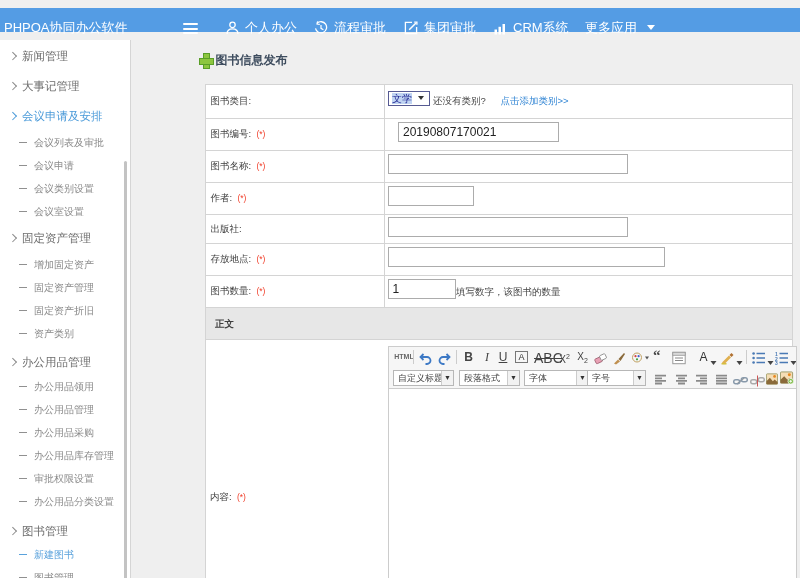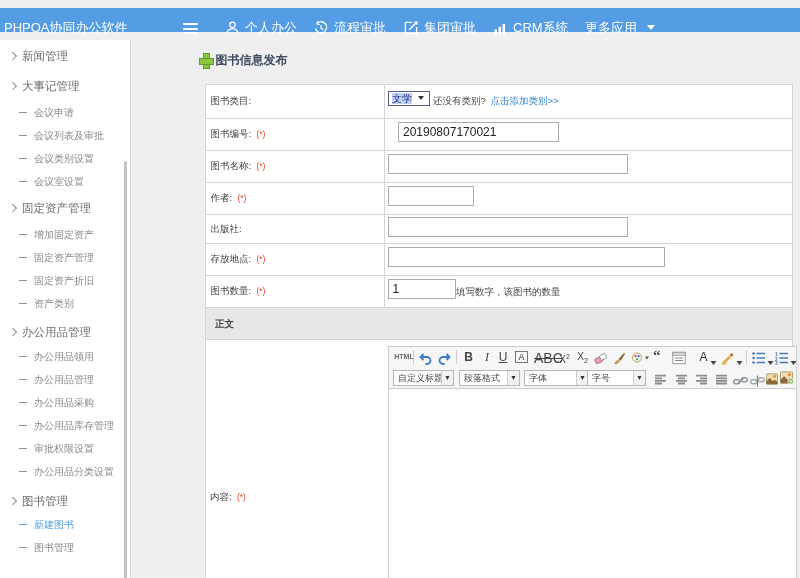--- a/index.html
+++ b/index.html
@@ -84,22 +84,23 @@
         <rect x="8.5" y="2" width="2.5" height="10.5" fill="#fff"></rect>
       </svg>CRM系统</div>
   <div class="navitem" style="left:585px">更多应用</div>
   <div class="navitem" style="left:647px"><span class="caret"></span></div>
 </div>
 
 <div class="sidebar">
   <div class="menu">
     <div class="m1"><span class="chev"></span>新闻管理</div>
     <div class="m1"><span class="chev"></span>大事记管理</div>
+    <div class="m1 act"><span class="chev"></span>会议申请及安排</div>
+    <div class="m2"><span class="dash"></span>会议列表及审批</div>
     <div class="m2"><span class="dash"></span>会议申请</div>
-    <div class="m2"><span class="dash"></span>会议列表及审批</div>
     <div class="m2"><span class="dash"></span>会议类别设置</div>
     <div class="m2"><span class="dash"></span>会议室设置</div>
     <div class="m1"><span class="chev"></span>固定资产管理</div>
     <div class="m2"><span class="dash"></span>增加固定资产</div>
     <div class="m2"><span class="dash"></span>固定资产管理</div>
     <div class="m2"><span class="dash"></span>固定资产折旧</div>
     <div class="m2"><span class="dash"></span>资产类别</div>
     <div class="m1" style="line-height:34px"><span class="chev" style="top:13.5px"></span>办公用品管理</div>
     <div class="m2"><span class="dash"></span>办公用品领用</div>
     <div class="m2"><span class="dash"></span>办公用品管理</div>
@@ -114,21 +115,21 @@
   <div class="sb-thumb"></div>
 </div>
 
 <div class="plus"></div>
 <div class="title">图书信息发布</div>
 
 <table class="form">
   <tbody>
       <tr style="height:34px">
         <td class="lab">图书类目:</td>
-        <td style="padding-left:2.5px"><span class="sel"><b>文学</b><span class="sarr"></span></span><span class="hint" style="margin-left:3px">还没有类别? <span class="link" style="margin-left:2px">点击添加类别&gt;&gt;</span></span></td>
+        <td style="padding-left:2.5px"><span class="sel"><b>文学</b><span class="sarr"></span></span><span class="hint" style="margin-left:3px">还没有类别? <span class="link" style="margin-left:12px">点击添加类别&gt;&gt;</span></span></td>
       </tr>
   <tr style="height:32px">
         <td class="lab">图书编号:&nbsp;&nbsp;<span class="req">(*)</span></td>
         <td style="padding-left:13px"><span class="ipt" style="width:161px">20190807170021</span></td>
       </tr>
   <tr style="height:32px">
         <td class="lab">图书名称:&nbsp;&nbsp;<span class="req">(*)</span></td>
         <td style="padding-left:2.5px"><span class="ipt" style="width:240px"></span></td>
       </tr>
   <tr style="height:32px">

